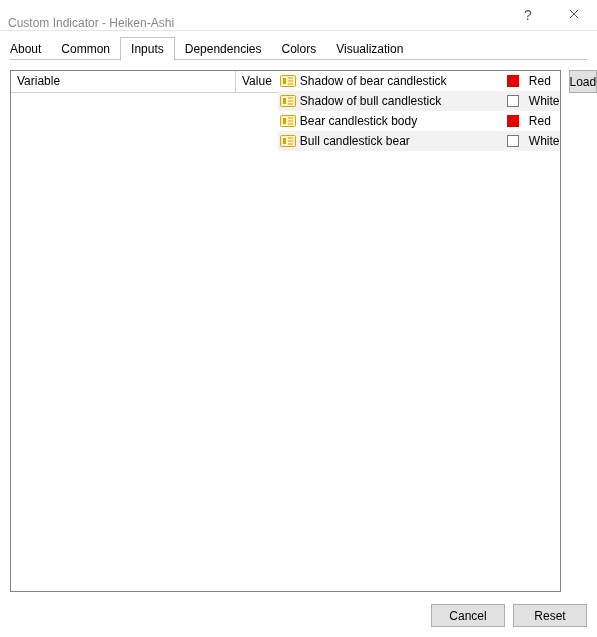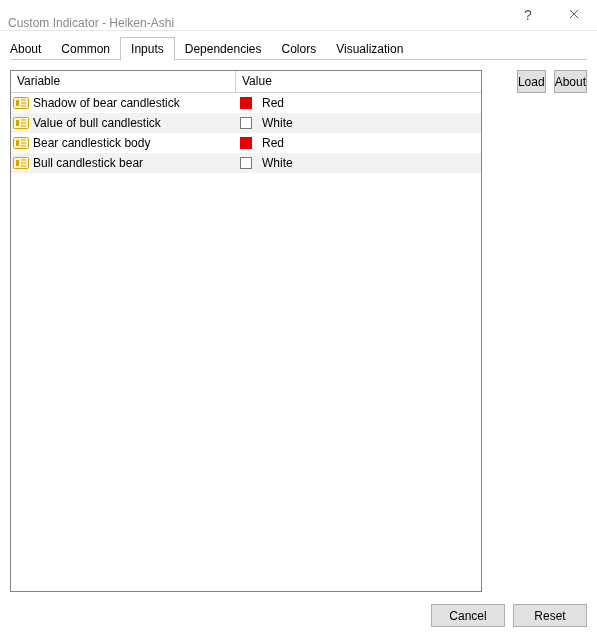--- a/index.html
+++ b/index.html
@@ -79,21 +79,21 @@
     display: flex;
     padding: 10px 10px 6px 10px;
     gap: 8px;
     min-height: 0;
   }
   .table-wrap {
     flex: 1;
     border: 1px solid #828282;
     background: #fff;
     display: flex;
-    flex-direction: column;
+    flex-direction: row;
     min-height: 0;
   }
   .table-header {
     display: flex;
     height: 22px;
     border-bottom: 1px solid #d0d0d0;
     font-size: 12px;
     color: #000;
     background: #fff;
   }
@@ -222,21 +222,21 @@
 
           <div class="row alt">
             <div class="cell-var">
               <span class="var-icon">
                 <svg width="16" height="12" viewBox="0 0 16 12">
                     <rect x="0.5" y="0.5" width="15" height="11" rx="1" fill="#fff3cc" stroke="#d9a300"></rect>
                     <rect x="3" y="3" width="3" height="6" fill="#d9a300"></rect>
                     <path d="M8 3h5M8 6h5M8 9h5" stroke="#d9a300" stroke-width="1"></path>
                   </svg>
               </span>
-              <span>Value of bull candlestick</span>
+              <span>Shadow of bull candlestick</span>
             </div>
             <div class="cell-val">
               <span class="swatch white"></span>
               <span>White</span>
             </div>
           </div>
 
           <div class="row">
             <div class="cell-var">
               <span class="var-icon">

